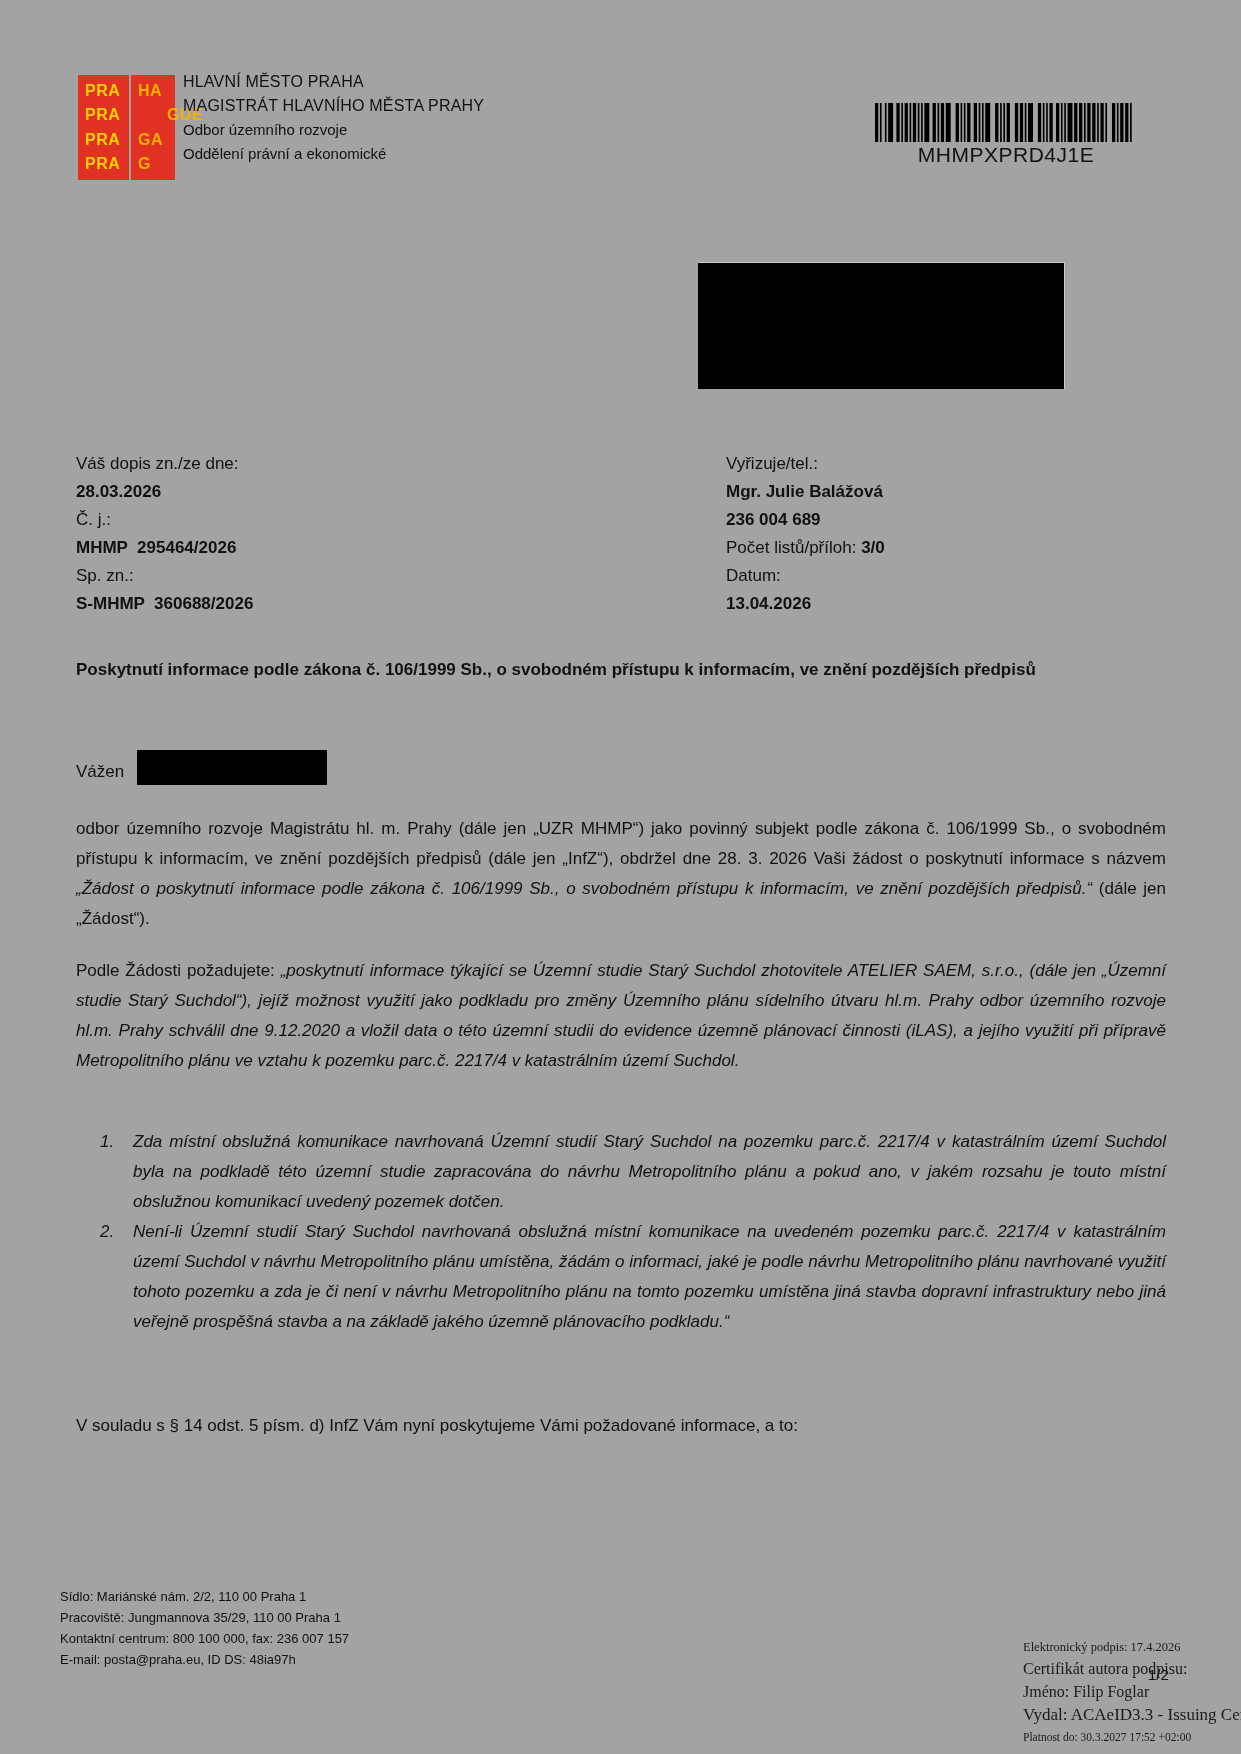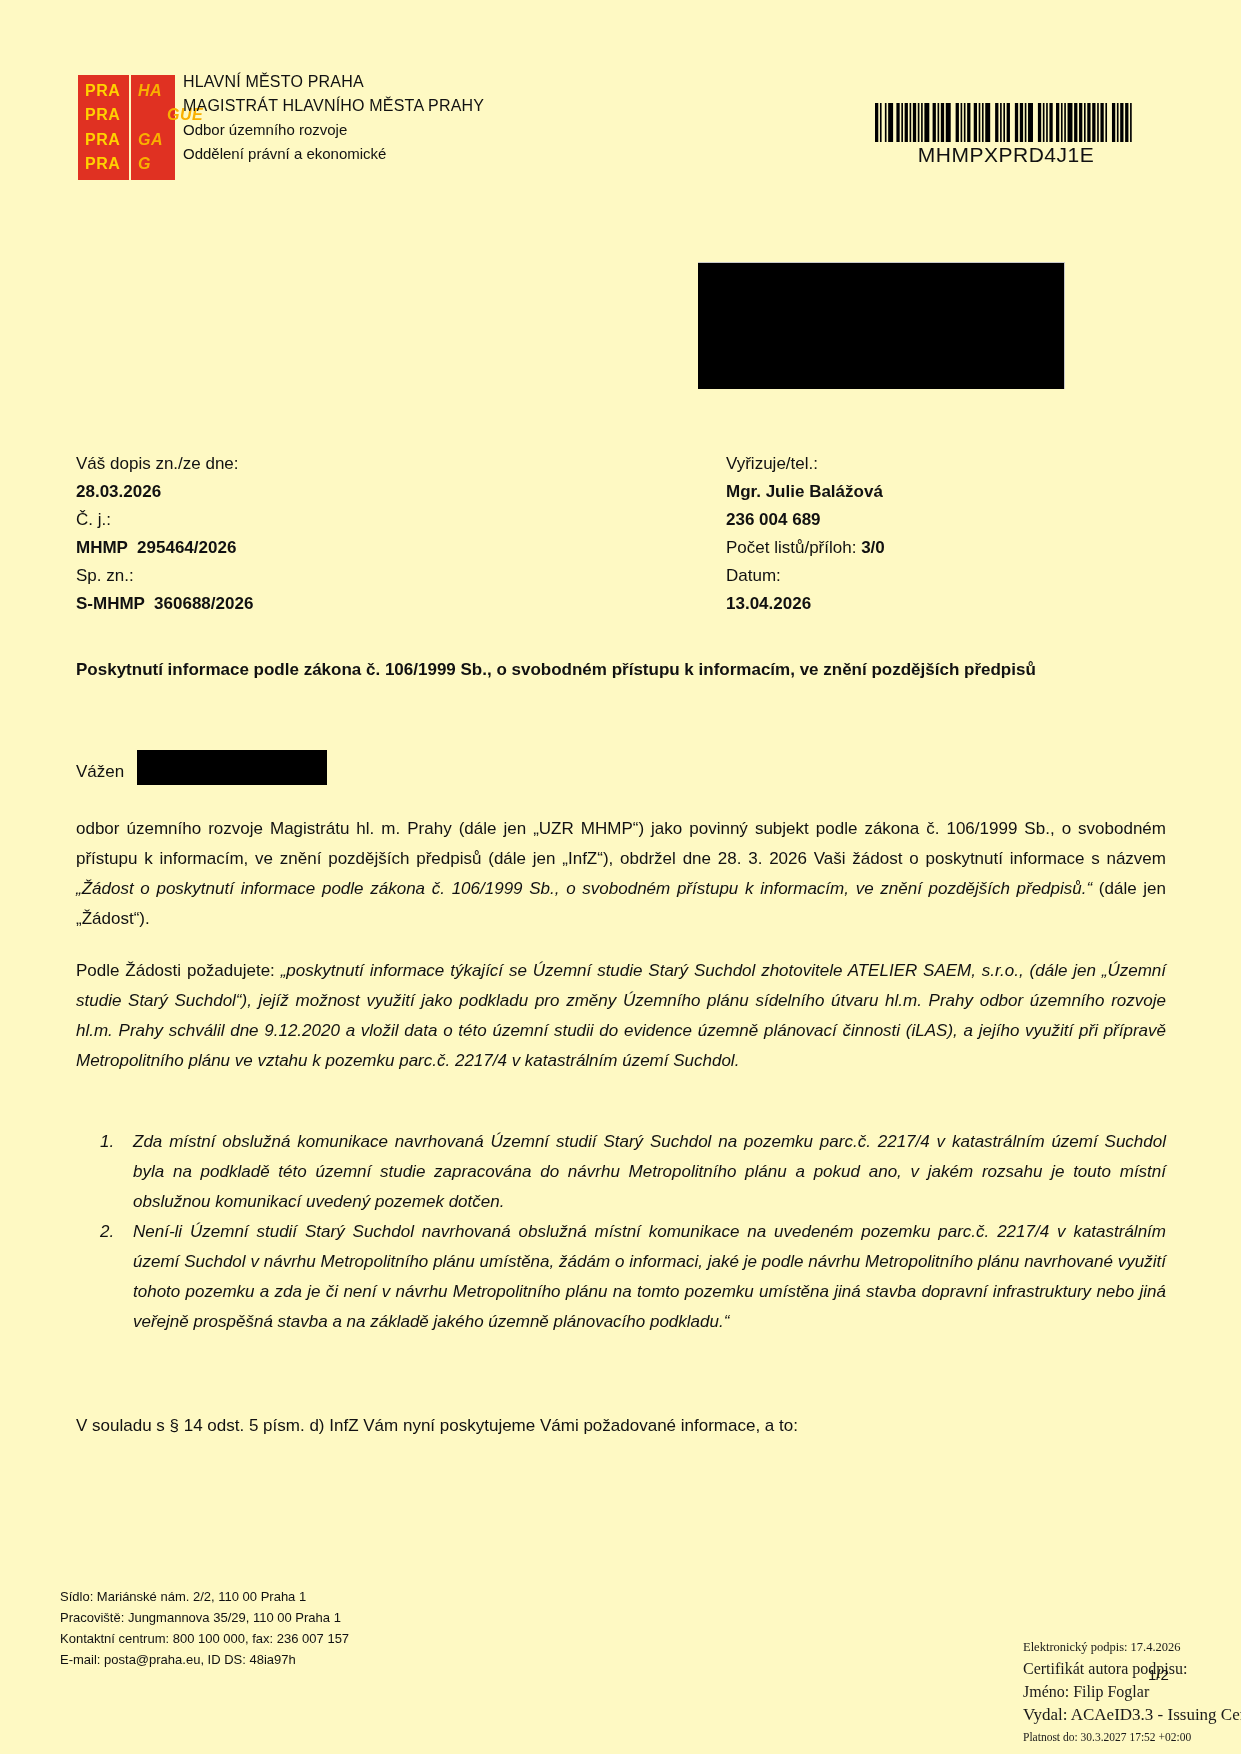--- a/index.html
+++ b/index.html
@@ -1,18 +1,18 @@
 <!DOCTYPE html>
 <html lang="cs"><head>
 <meta charset="utf-8">
 <title>MHMP dopis</title>
 <style>
   *{margin:0;padding:0;box-sizing:border-box}
   html,body{background:#ffffff}
-  .page{position:relative;width:1241px;height:1754px;background:#fef9c3;
+  .page{position:relative;width:1241px;height:1754px;background:#a3a3a3;
         font-family:"Liberation Sans","DejaVu Sans",sans-serif;color:#111;overflow:hidden}
   .abs{position:absolute}
 
   
   .logo{left:78px;top:75px;display:flex;gap:2px}
   .logo-col{display:flex;flex-direction:column;justify-content:space-between;height:105px;padding:5px 0}
   .logo-col.l{width:51px}
   .logo-col.r{width:44px}
   .logo-cell{font-weight:bold;font-size:16px;line-height:22px;padding-left:7px;letter-spacing:.5px}
 
@@ -67,21 +67,21 @@
 
 <div class="page">
 
   <div class="abs logo">
     <div class="logo-col l" style="background: rgb(224, 49, 34);">
       <div class="logo-cell lt" style="color: rgb(255, 210, 0);">PRA</div>
       <div class="logo-cell lt" style="color: rgb(255, 210, 0);">PRA</div>
       <div class="logo-cell lt" style="color: rgb(255, 210, 0);">PRA</div>
       <div class="logo-cell lt" style="color: rgb(255, 210, 0);">PRA</div>
     </div>
-    <div class="logo-col r" style="background: rgb(224, 49, 34); font-style: italic;">
+    <div class="logo-col r" style="background: rgb(224, 49, 34);">
       <div class="logo-cell rt" style="color: rgb(249, 176, 0);">HA</div>
       <div class="logo-cell rt" style="color: rgb(249, 176, 0); padding-left: 36px;">GUE</div>
       <div class="logo-cell rt" style="color: rgb(249, 176, 0);">GA</div>
       <div class="logo-cell rt" style="color: rgb(249, 176, 0);">G</div>
     </div>
   </div>
 
   <div class="abs hdr">
     <div class="b">HLAVNÍ MĚSTO PRAHA</div>
     <div class="b">MAGISTRÁT HLAVNÍHO MĚSTA PRAHY</div>

